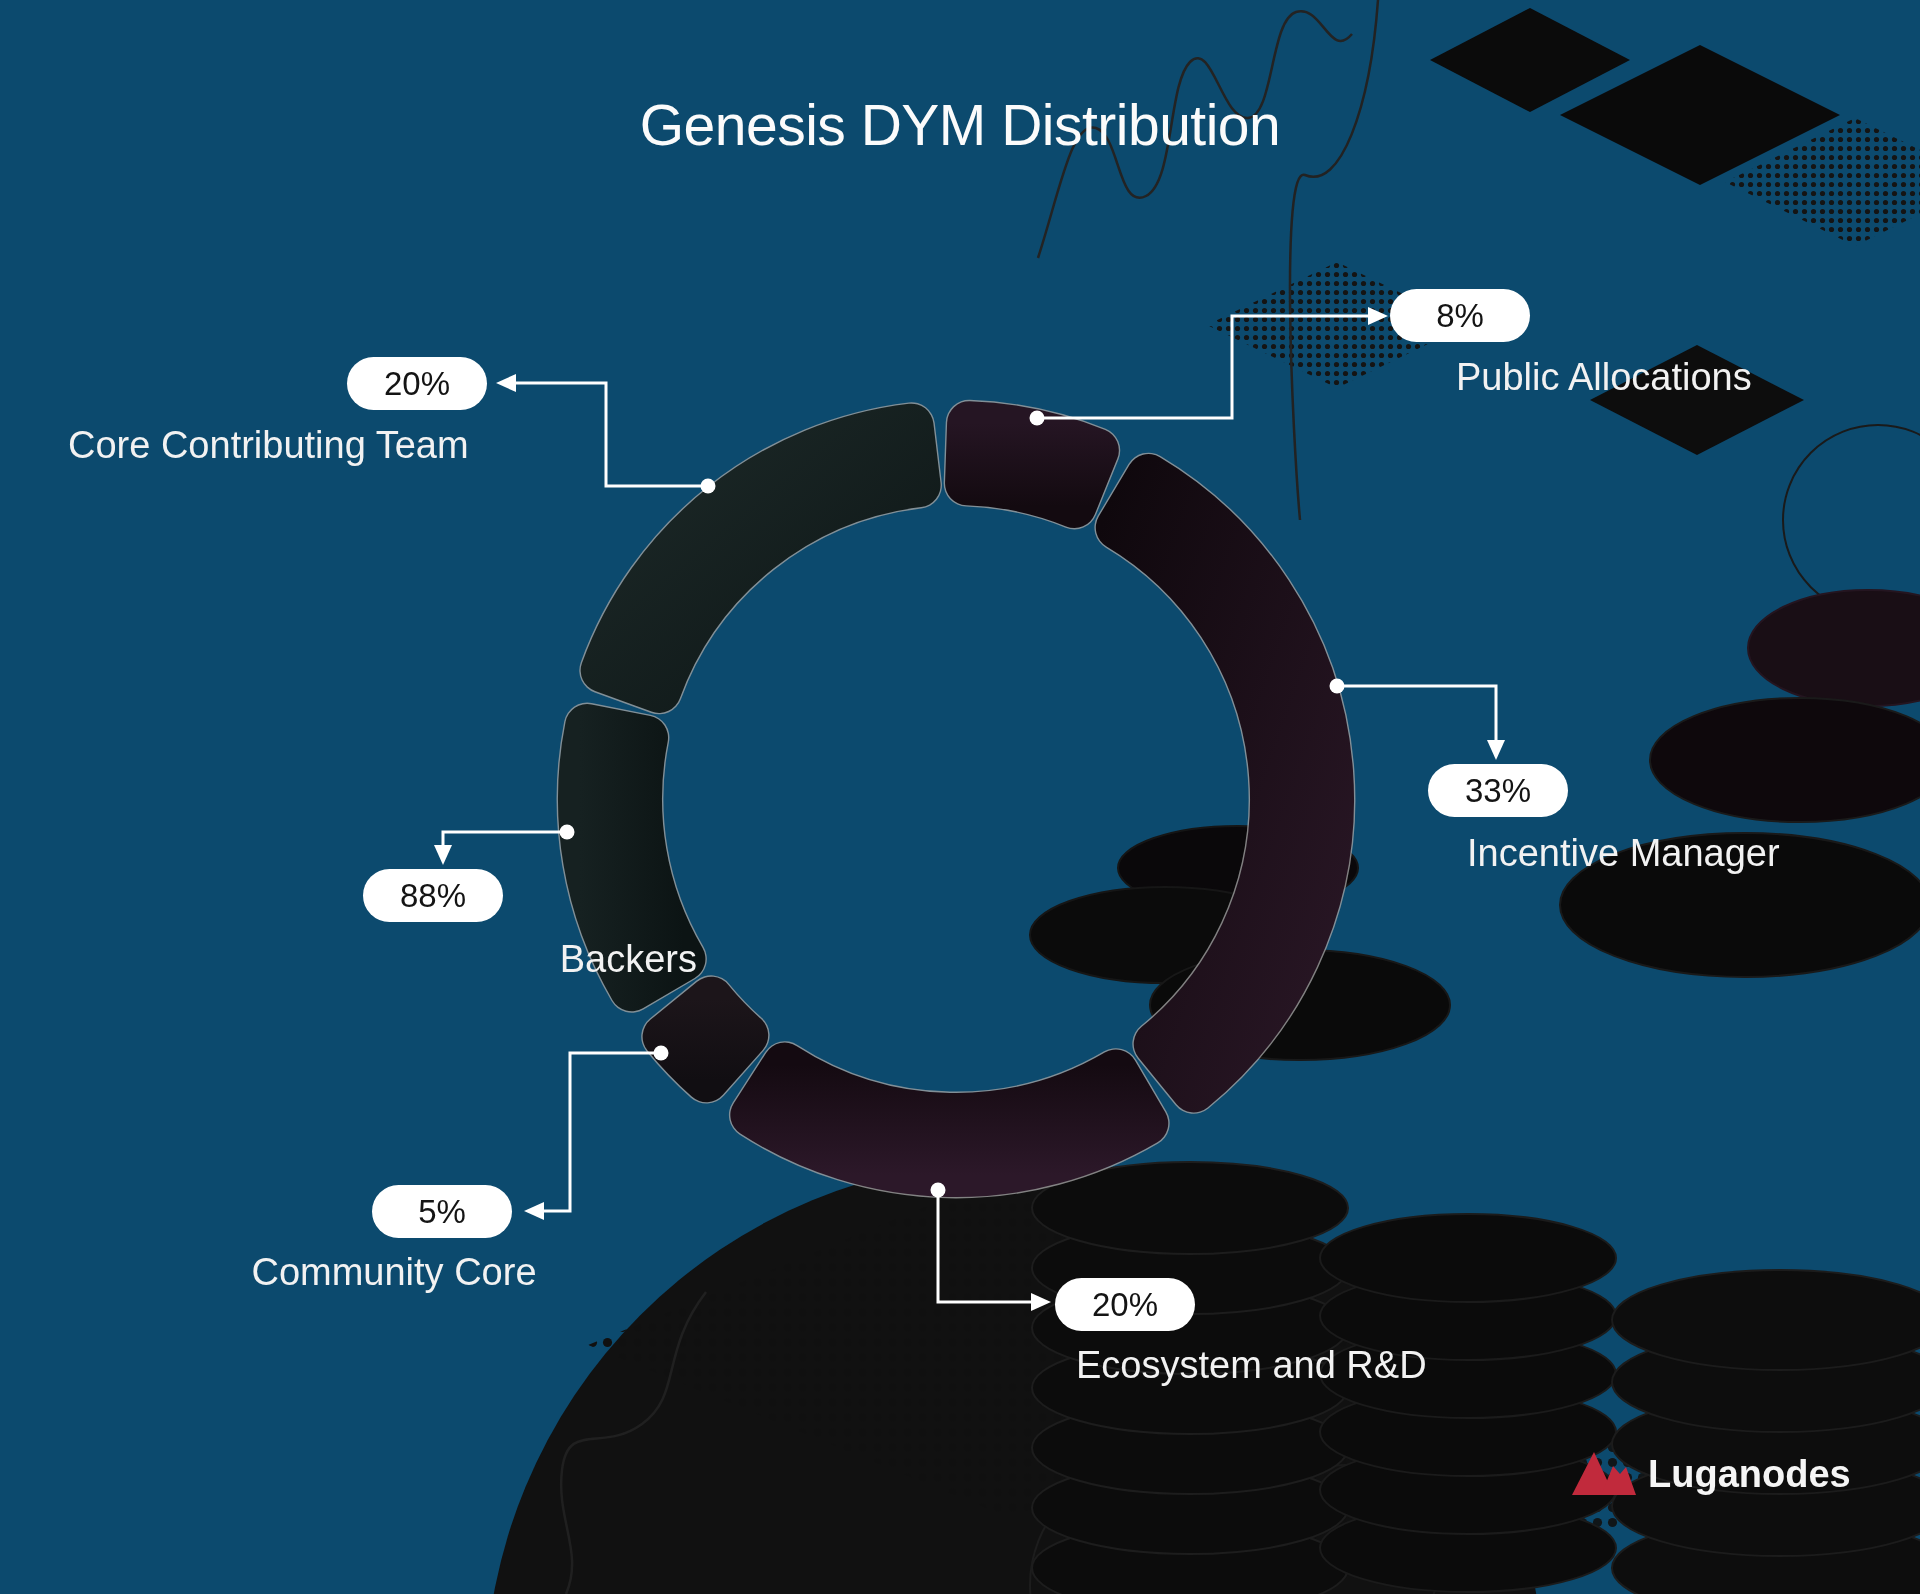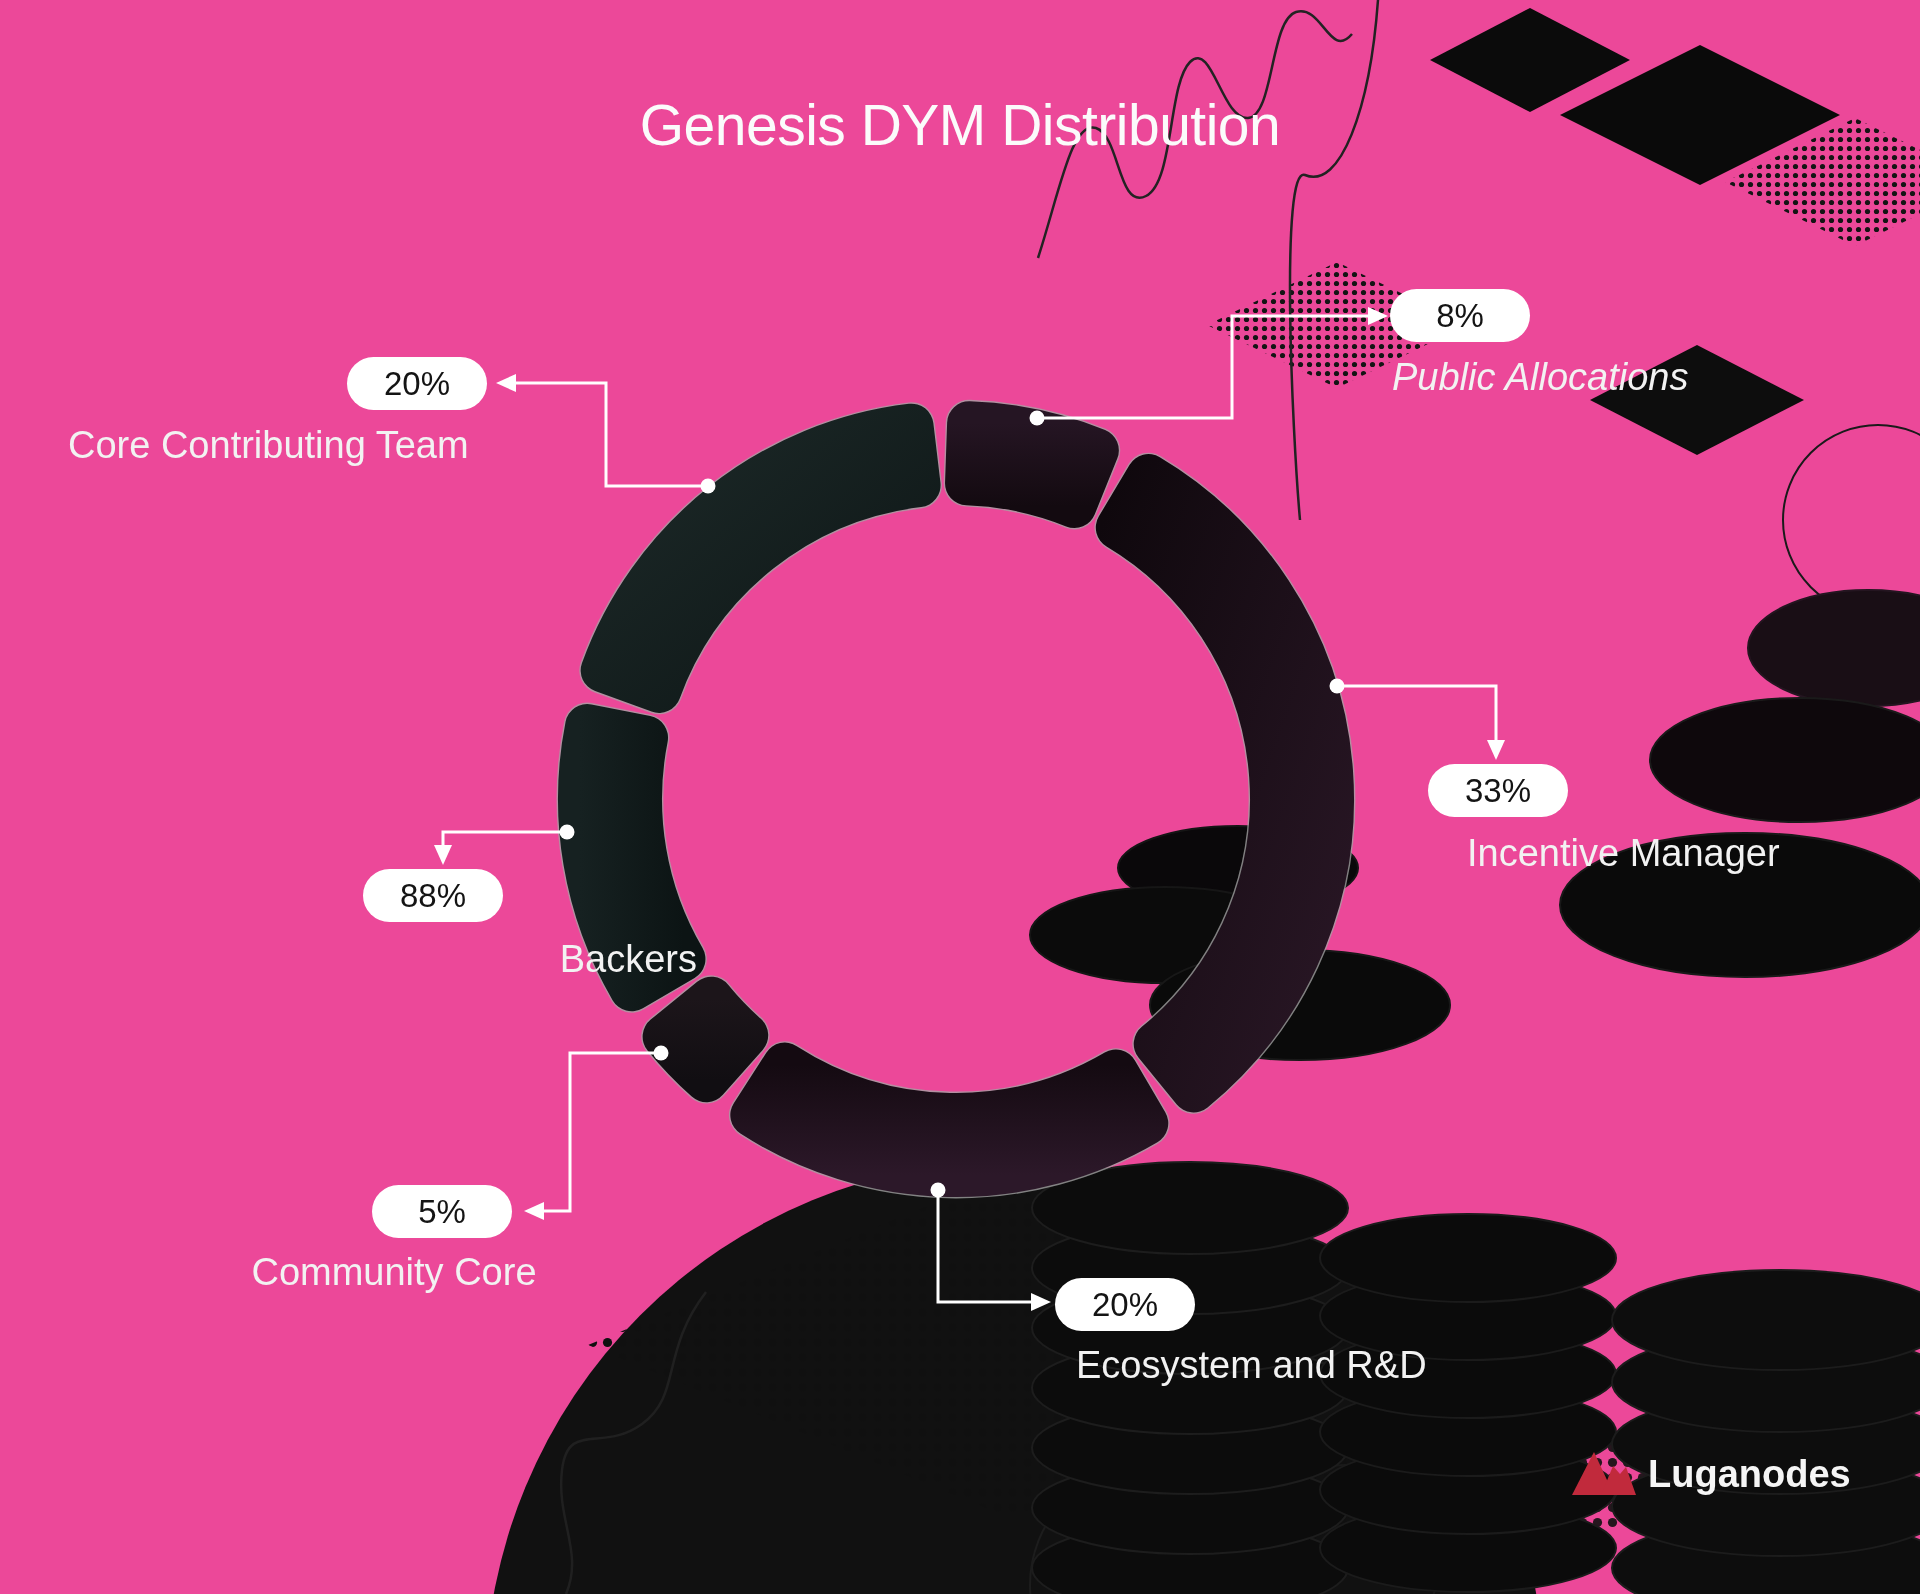--- a/index.html
+++ b/index.html
@@ -1,29 +1,29 @@
 <!DOCTYPE html>
 <html><head>
 <meta charset="utf-8">
 <style>
   html,body{margin:0;padding:0;background:#020202;}
-  #stage{position:relative;width:1920px;height:1594px;background:#ec4899;overflow:hidden;
+  #stage{position:relative;width:1920px;height:1594px;background:#0c4a6e;overflow:hidden;
          font-family:"Liberation Sans", sans-serif;}
   #scene{position:absolute;left:0;top:0;z-index:1;}
   .txt{position:absolute;z-index:2;}
   #page-title{left:0;top:92px;width:1920px;text-align:center;font-size:57px;letter-spacing:-.5px;
               color:#fbfbfb;font-weight:400;}
   .pill{position:absolute;z-index:3;min-width:140px;height:53px;box-sizing:border-box;padding:0 30px;
         background:#ffffff;color:#141414;border-radius:27px;display:inline-flex;align-items:center;
         justify-content:center;font-size:33px;font-weight:400;}
   .lbl{position:absolute;z-index:3;font-size:38px;color:#f2f2f2;font-weight:400;white-space:nowrap;}
   #co-core      .pill{left:347px;top:357px;}
   #co-core      .lbl{left:68px;top:424px;width:500px;text-align:left;}
   #co-public    .pill{left:1390px;top:289px;}
-  #co-public    .lbl{left:1392px;top:356px;font-style:italic;}
+  #co-public    .lbl{left:1456px;top:356px;}
   #co-incentive .pill{left:1428px;top:764px;}
   #co-incentive .lbl{left:1430px;top:832px;margin-left:37px;}
   #co-ecosystem .pill{left:1055px;top:1278px;}
   #co-ecosystem .lbl{left:1076px;top:1344px;}
   #co-community .pill{left:372px;top:1185px;}
   #co-community .lbl{left:144px;top:1251px;width:500px;text-align:center;}
   #co-backers   .pill{left:363px;top:869px;}
   #co-backers   .lbl{left:197px;top:938px;width:500px;text-align:right;}
   #logo{left:1572px;top:1448px;display:flex;align-items:flex-end;gap:12px;}
   #logo .word{font-size:38px;font-weight:700;color:#f5f5f5;letter-spacing:0px;}

